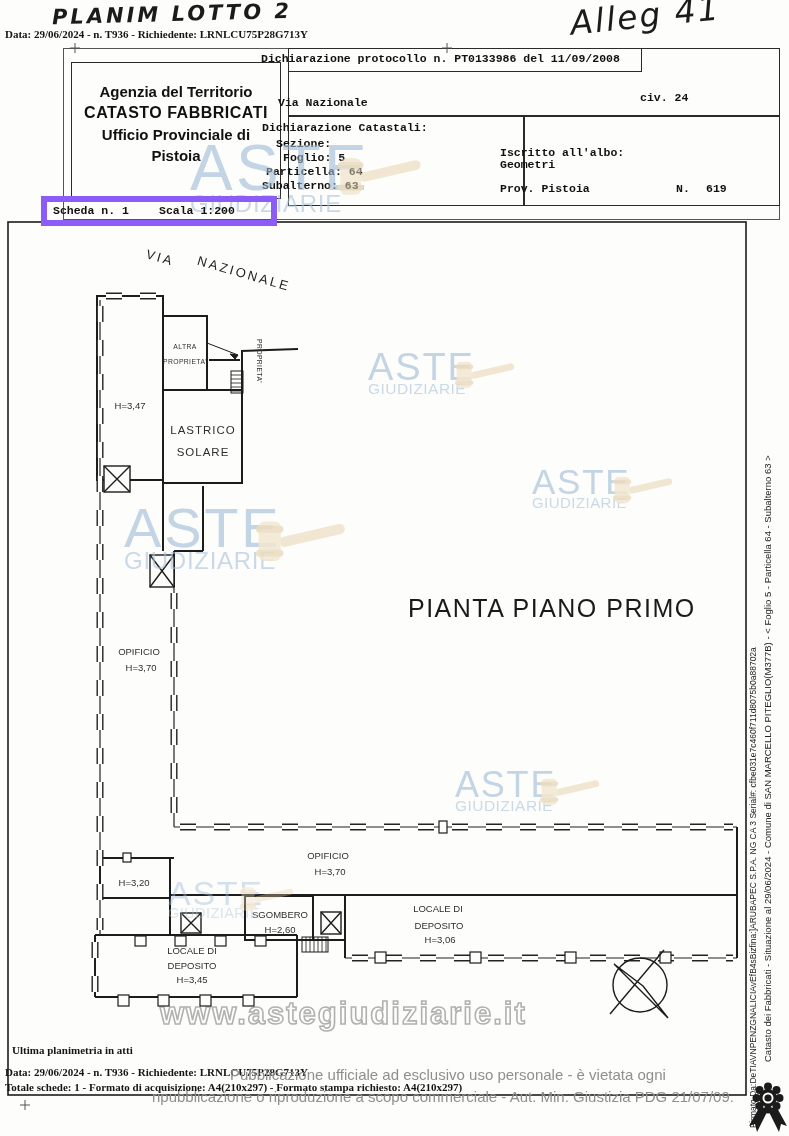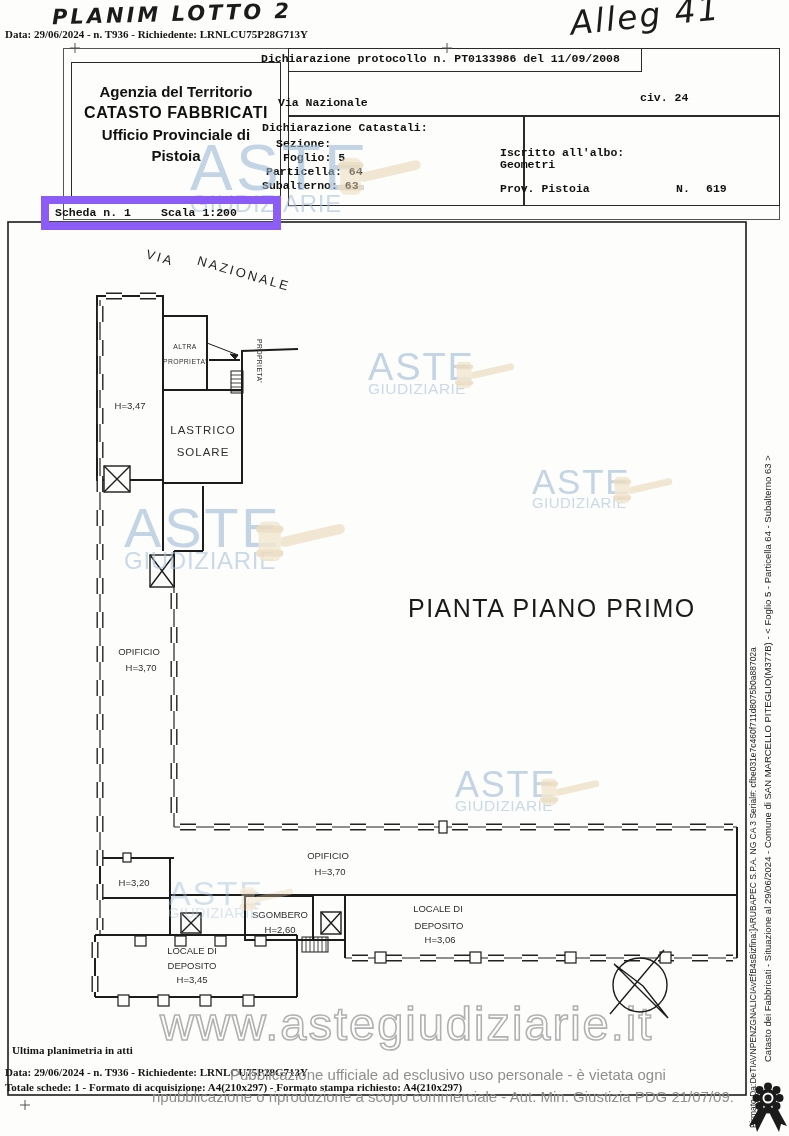--- a/index.html
+++ b/index.html
@@ -12,41 +12,41 @@
   #hw-annex{left:570px;top:-4px;font-size:33px;letter-spacing:2px;transform:rotate(-6deg);z-index:6;}
   .serifline{font-family:"Liberation Serif",serif;font-weight:600;font-size:11px;color:#151515;white-space:nowrap;}
   #top-meta{left:5px;top:28px;z-index:5;}
   .box{position:absolute;border:1.5px solid #2a2a2a;background:transparent;margin-left:33px;}
   #hdr-outer{left:30px;top:48px;width:715px;height:170px;border:1px solid #555;}
   #agency-box{left:38px;top:62px;width:208px;height:135px;border-width:1.5px;text-align:center;}
   .ag1{margin-top:20px;font-size:15px;font-weight:bold;}
   .ag2{font-size:16px;font-weight:bold;letter-spacing:.5px;margin-top:4px;text-align:center;}
   .ag3{font-size:15px;font-weight:bold;margin-top:4px;}
   .mono{font-family:"Liberation Mono",monospace;font-weight:bold;font-size:11.5px;color:#111;white-space:nowrap;}
-  #scheda-box{left:8px;top:196px;width:224px;height:18px;border:8px solid #8b5cf6;z-index:4;background:transparent;}
+  #scheda-box{left:8px;top:196px;width:224px;height:18px;border:6px solid #8b5cf6;z-index:4;background:transparent;}
   #scheda-box .mono{position:absolute;top:2px;}
   #right-box{left:255px;top:48px;width:490px;height:156px;border:1.5px solid #2a2a2a;}
   #dich-box{left:255px;top:48px;width:352px;height:22px;border:1px solid #2a2a2a;}
   #idline{left:255px;top:115px;width:490px;height:0;border-top:1.5px solid #2a2a2a;}
   #vline{left:490px;top:115px;width:0;height:89px;border-left:1.5px solid #2a2a2a;}
   
   svg text{font-family:"Liberation Sans",sans-serif;fill:#2e2e2e;}
   .pl{font-size:9.5px;text-anchor:middle;}
   .pls{font-size:6.8px;text-anchor:middle;letter-spacing:.4px;}
   .plb{font-size:11.5px;text-anchor:middle;letter-spacing:1px;}
   #plan-title{left:408px;top:594px;font-size:25px;letter-spacing:1.5px;color:#1a1a1a;z-index:2;}
   .street{font-size:13px;letter-spacing:2.5px;color:#222;z-index:2;}
   #street-1{left:146px;top:250px;transform:rotate(16deg);}
   #street-2{left:196px;top:266px;transform:rotate(16deg);}
   
   .wm{position:absolute;z-index:3;opacity:.6;pointer-events:none;line-height:.82;}
   .wm .l1{color:#9db9d6;letter-spacing:.05em;}
   .wm .l2{color:#a9c2da;letter-spacing:.03em;}
   .wm svg{position:absolute;}
-  #wm-url{left:160px;top:996px;z-index:1;font-weight:normal;font-size:47px;letter-spacing:2px;
+  #wm-url{left:160px;top:996px;z-index:1;font-weight:bold;font-size:31px;letter-spacing:2px;
           color:#ffffff;-webkit-text-stroke:1.6px #adadad;opacity:.95;white-space:nowrap;}
   
   .legal{color:#8f8f8f;font-size:15px;z-index:5;white-space:nowrap;}
   #foot-note{left:12px;top:1044px;z-index:4;}
   #foot-meta{left:5px;top:1066px;z-index:4;}
   #foot-tot{left:5px;top:1081px;z-index:4;}
   
   .side{position:absolute;font-size:9.5px;color:#222;white-space:nowrap;transform-origin:0 0;transform:rotate(-90deg);z-index:5;}
 </style>
 </head>

